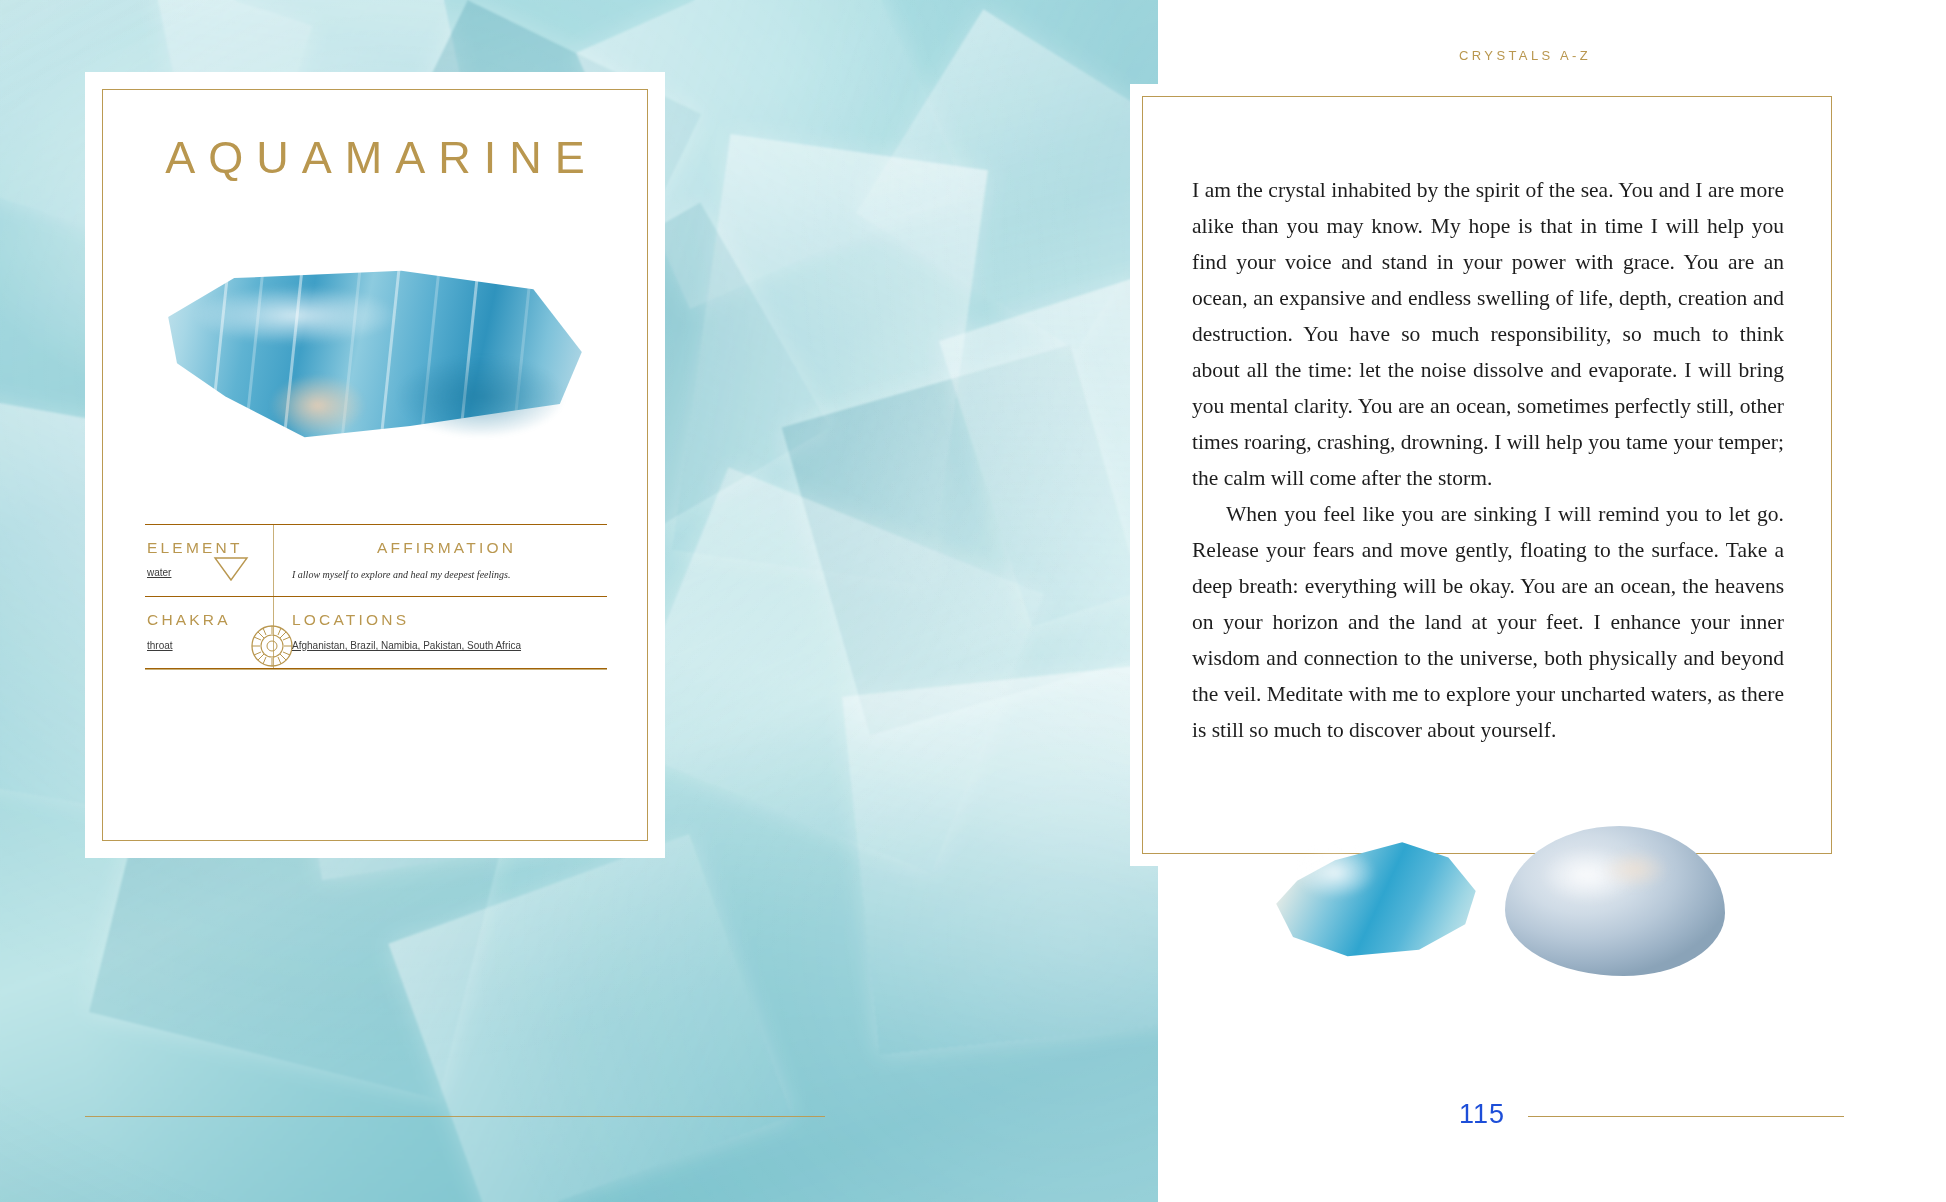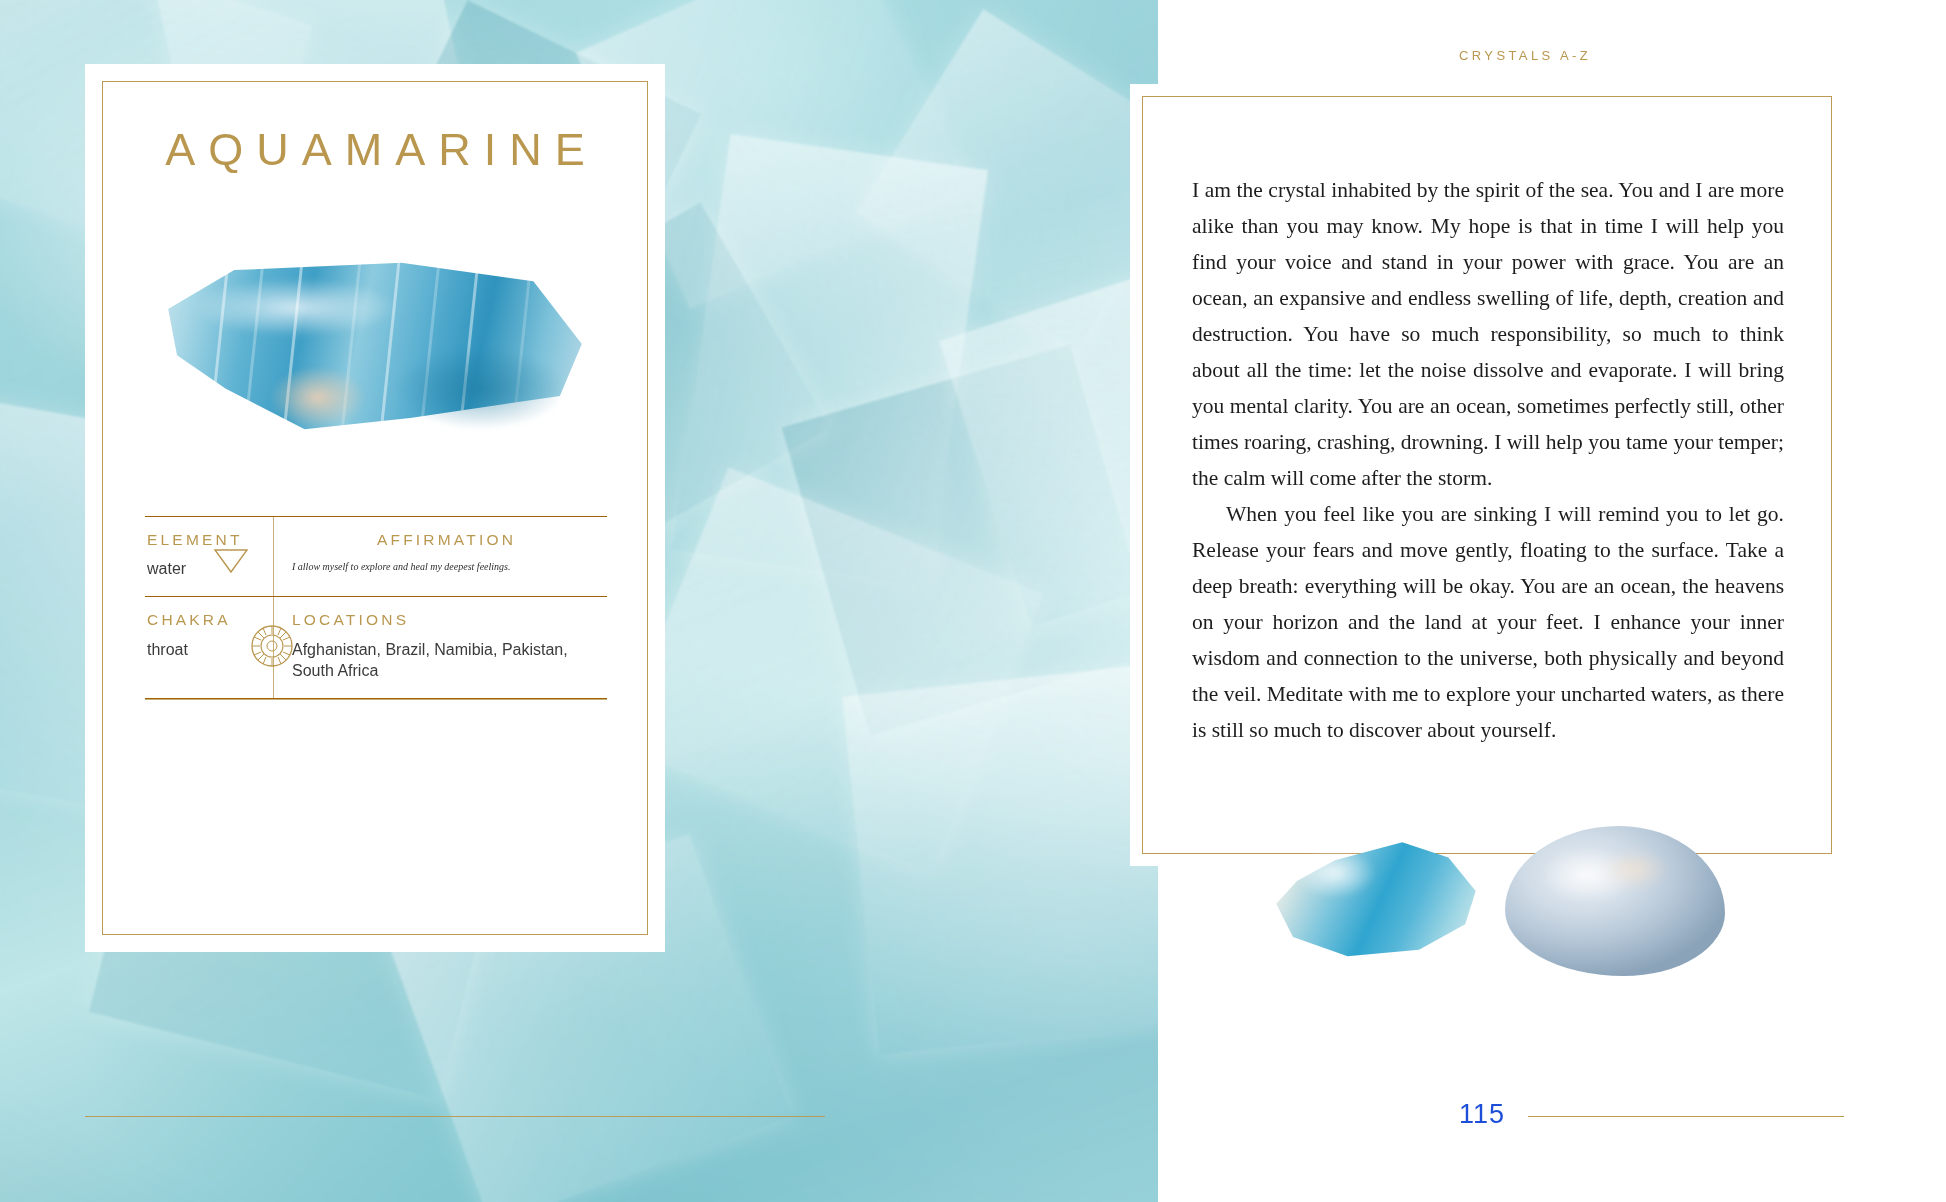--- a/index.html
+++ b/index.html
@@ -53,21 +53,21 @@
   
   .right-page {
     position: absolute;
     left: 1158px; top: 0; width: 788px; height: 1202px;
     background: #ffffff;
   }
 
   
   .left-card {
     position: absolute;
-    left: 85px; top: 64px; width: 580px; height: 888px;
+    left: 85px; top: 72px; width: 580px; height: 786px;
     background: #ffffff;
   }
   .left-card .gold-rule {
     position: absolute; left: 17px; top: 17px; right: 17px; bottom: 17px;
     border: 1.5px solid #bb9a52;
   }
 
   
   .crystal-title {
     position: absolute; left: 0; right: 0; top: 60px;
@@ -123,21 +123,21 @@
   }
   .attr-divider { width: 1px; background: #c9b079; }
   .attr-right { flex: 1; padding: 12px 6px 16px 18px; position: relative; }
 
   .attr-label {
     font-size: 15.5px; letter-spacing: 3.2px; color: #b9974f;
     font-weight: 400; line-height: 1.45;
   }
   .attr-label.center { text-align: center; }
   .attr-value {
-    font-size: 16px; color: #3b3b3b; margin-top: 7px; line-height: 1.35;
+    font-size: 10px; color: #3b3b3b; margin-top: 7px; line-height: 1.35; text-decoration: underline;
   }
   .affirmation {
     font-family: "Liberation Serif", serif;
     font-style: italic; font-size: 10px; color: #2f2f2f;
     text-align: left; margin-top: 10px;
   }
   .water-svg { position: absolute; left: 66px; top: 30px; }
 
   .chakra-icon { position: absolute; right: -22px; top: 26px; }
 

